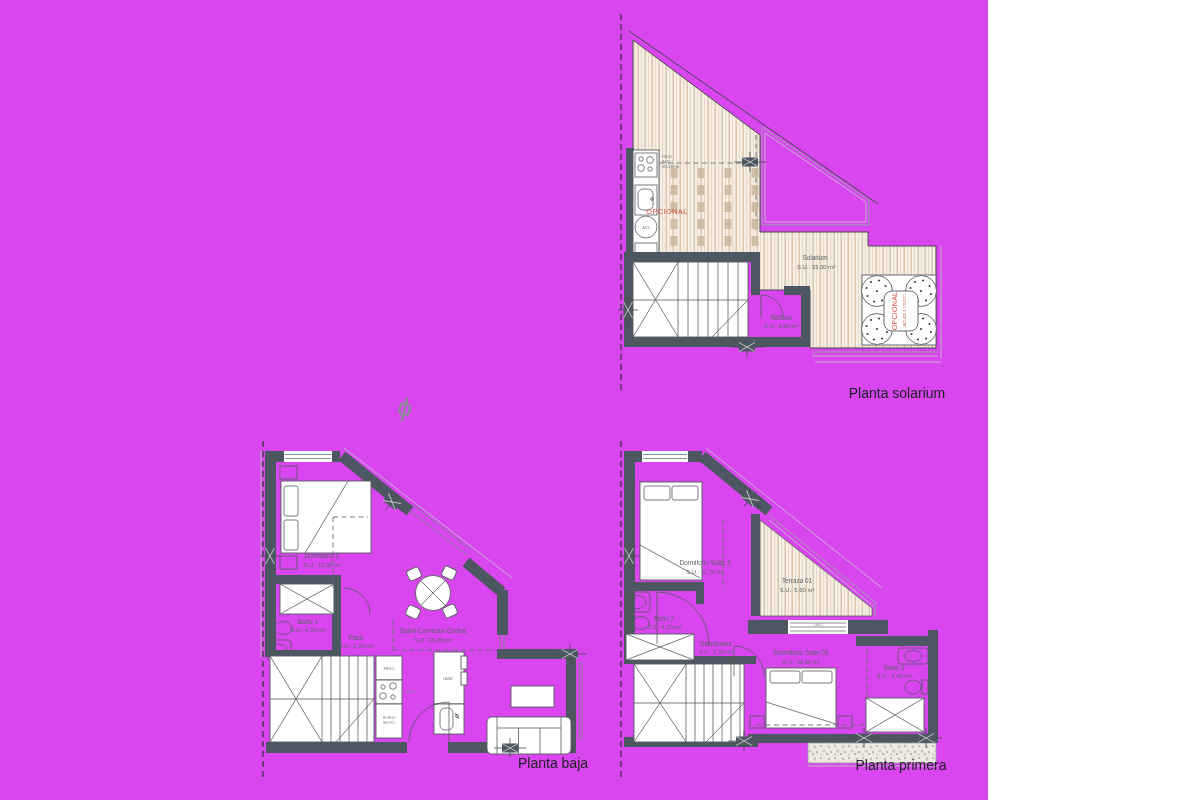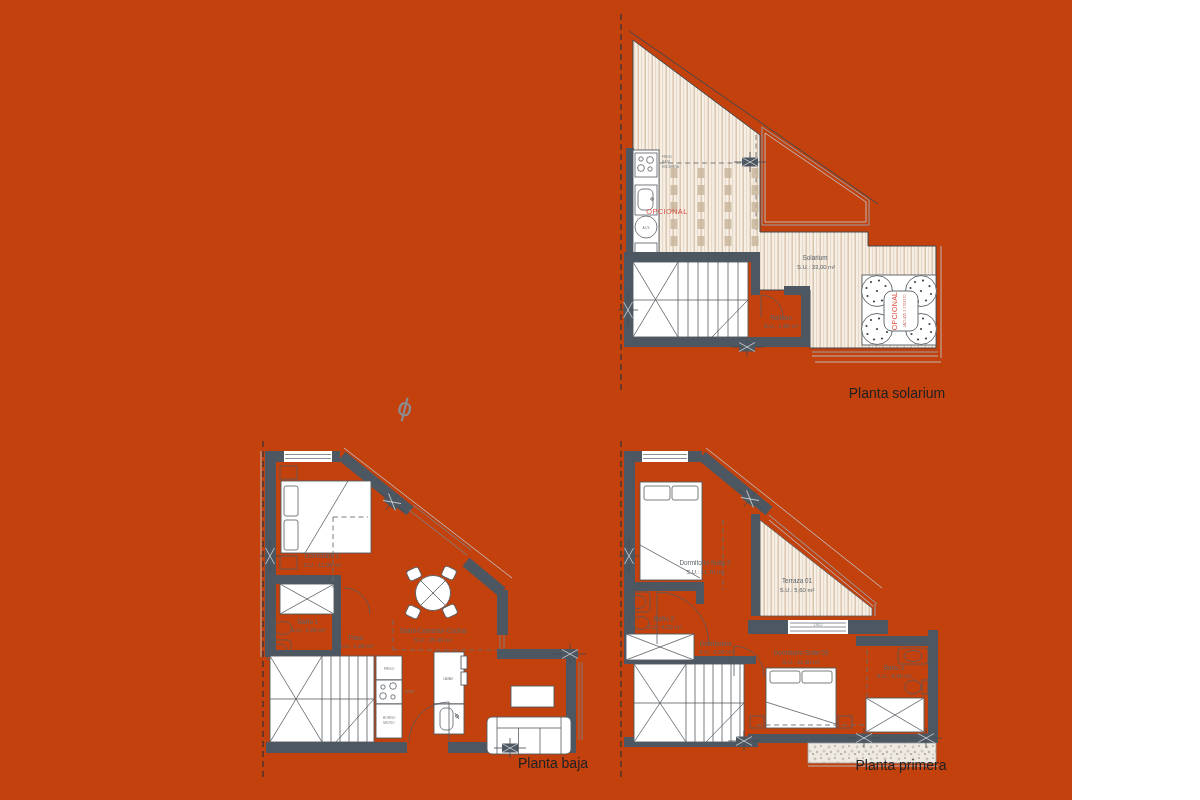--- a/index.html
+++ b/index.html
@@ -1,16 +1,16 @@
 <!DOCTYPE html>
 <html><head>
 <meta charset="utf-8">
 <style>
   html,body{margin:0;padding:0;background:#fff;}
-  .sheet{position:relative;width:1072px;height:800px;background:#c2410c;overflow:hidden;
+  .sheet{position:relative;width:988px;height:800px;background:#d946ef;overflow:hidden;
          font-family:"Liberation Sans", sans-serif;text-decoration:underline;}
   svg text{font-family:"Liberation Sans", sans-serif;}
   .w   {fill:#4d5761;stroke:none;}
   .ln  {stroke:#44494f;stroke-width:1;fill:none;}
   .ln2 {stroke:#565b61;stroke-width:0.8;fill:none;}
   .fx  {fill:#ffffff;stroke:#565b61;stroke-width:0.9;}
   .fxn {fill:none;stroke:#565b61;stroke-width:0.8;}
   .gry {stroke:#9aa0a6;stroke-width:1;fill:none;}
   .gry2{stroke:#bfc3c7;stroke-width:0.9;fill:none;}
   .dash{stroke:#6a6f75;stroke-width:0.9;stroke-dasharray:5 3.5;fill:none;}

